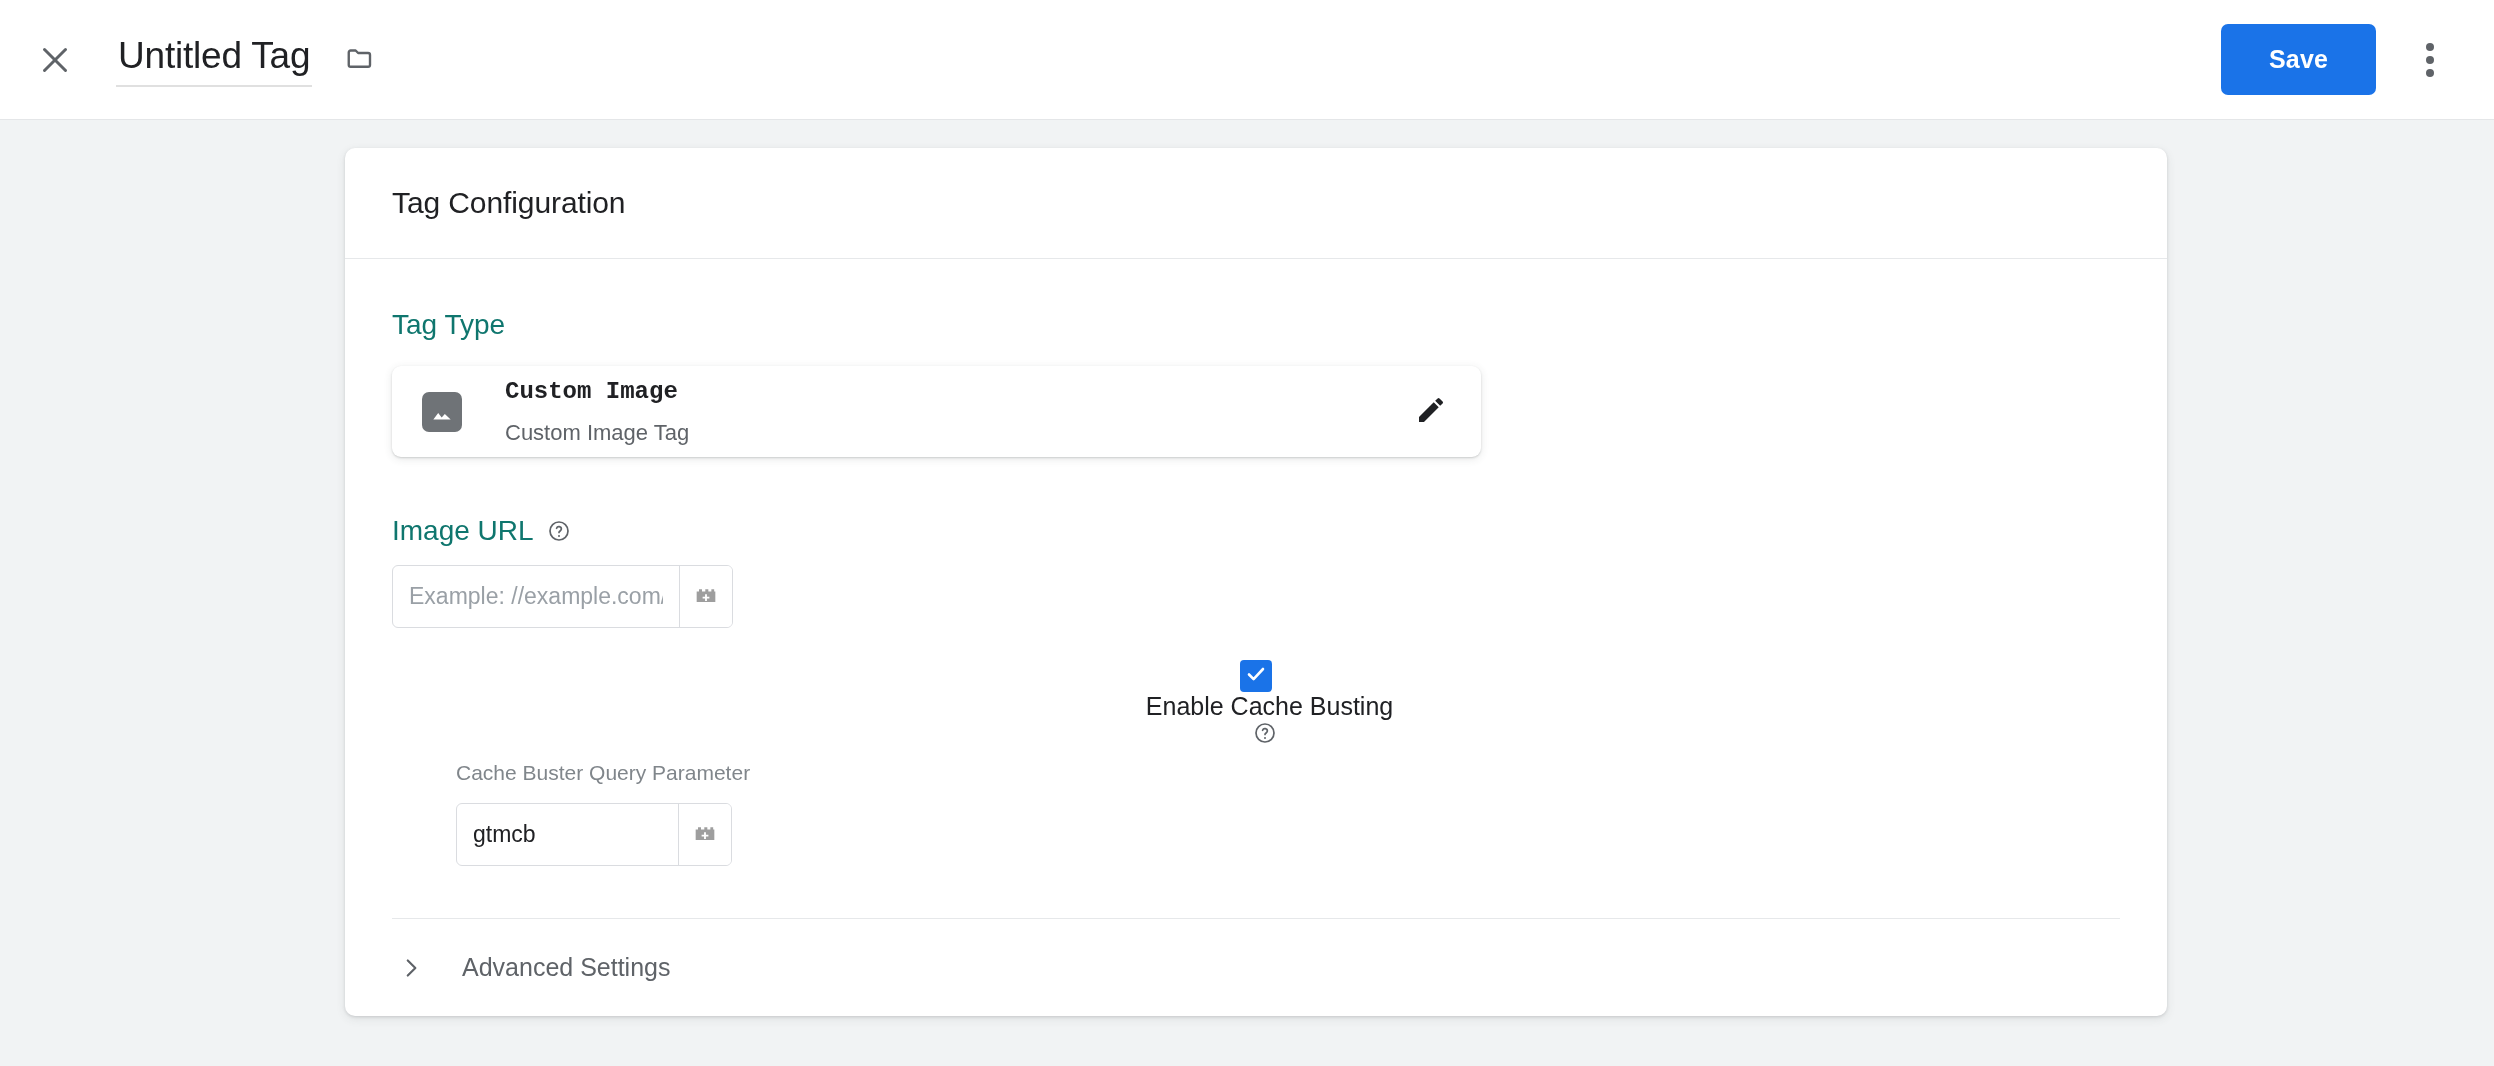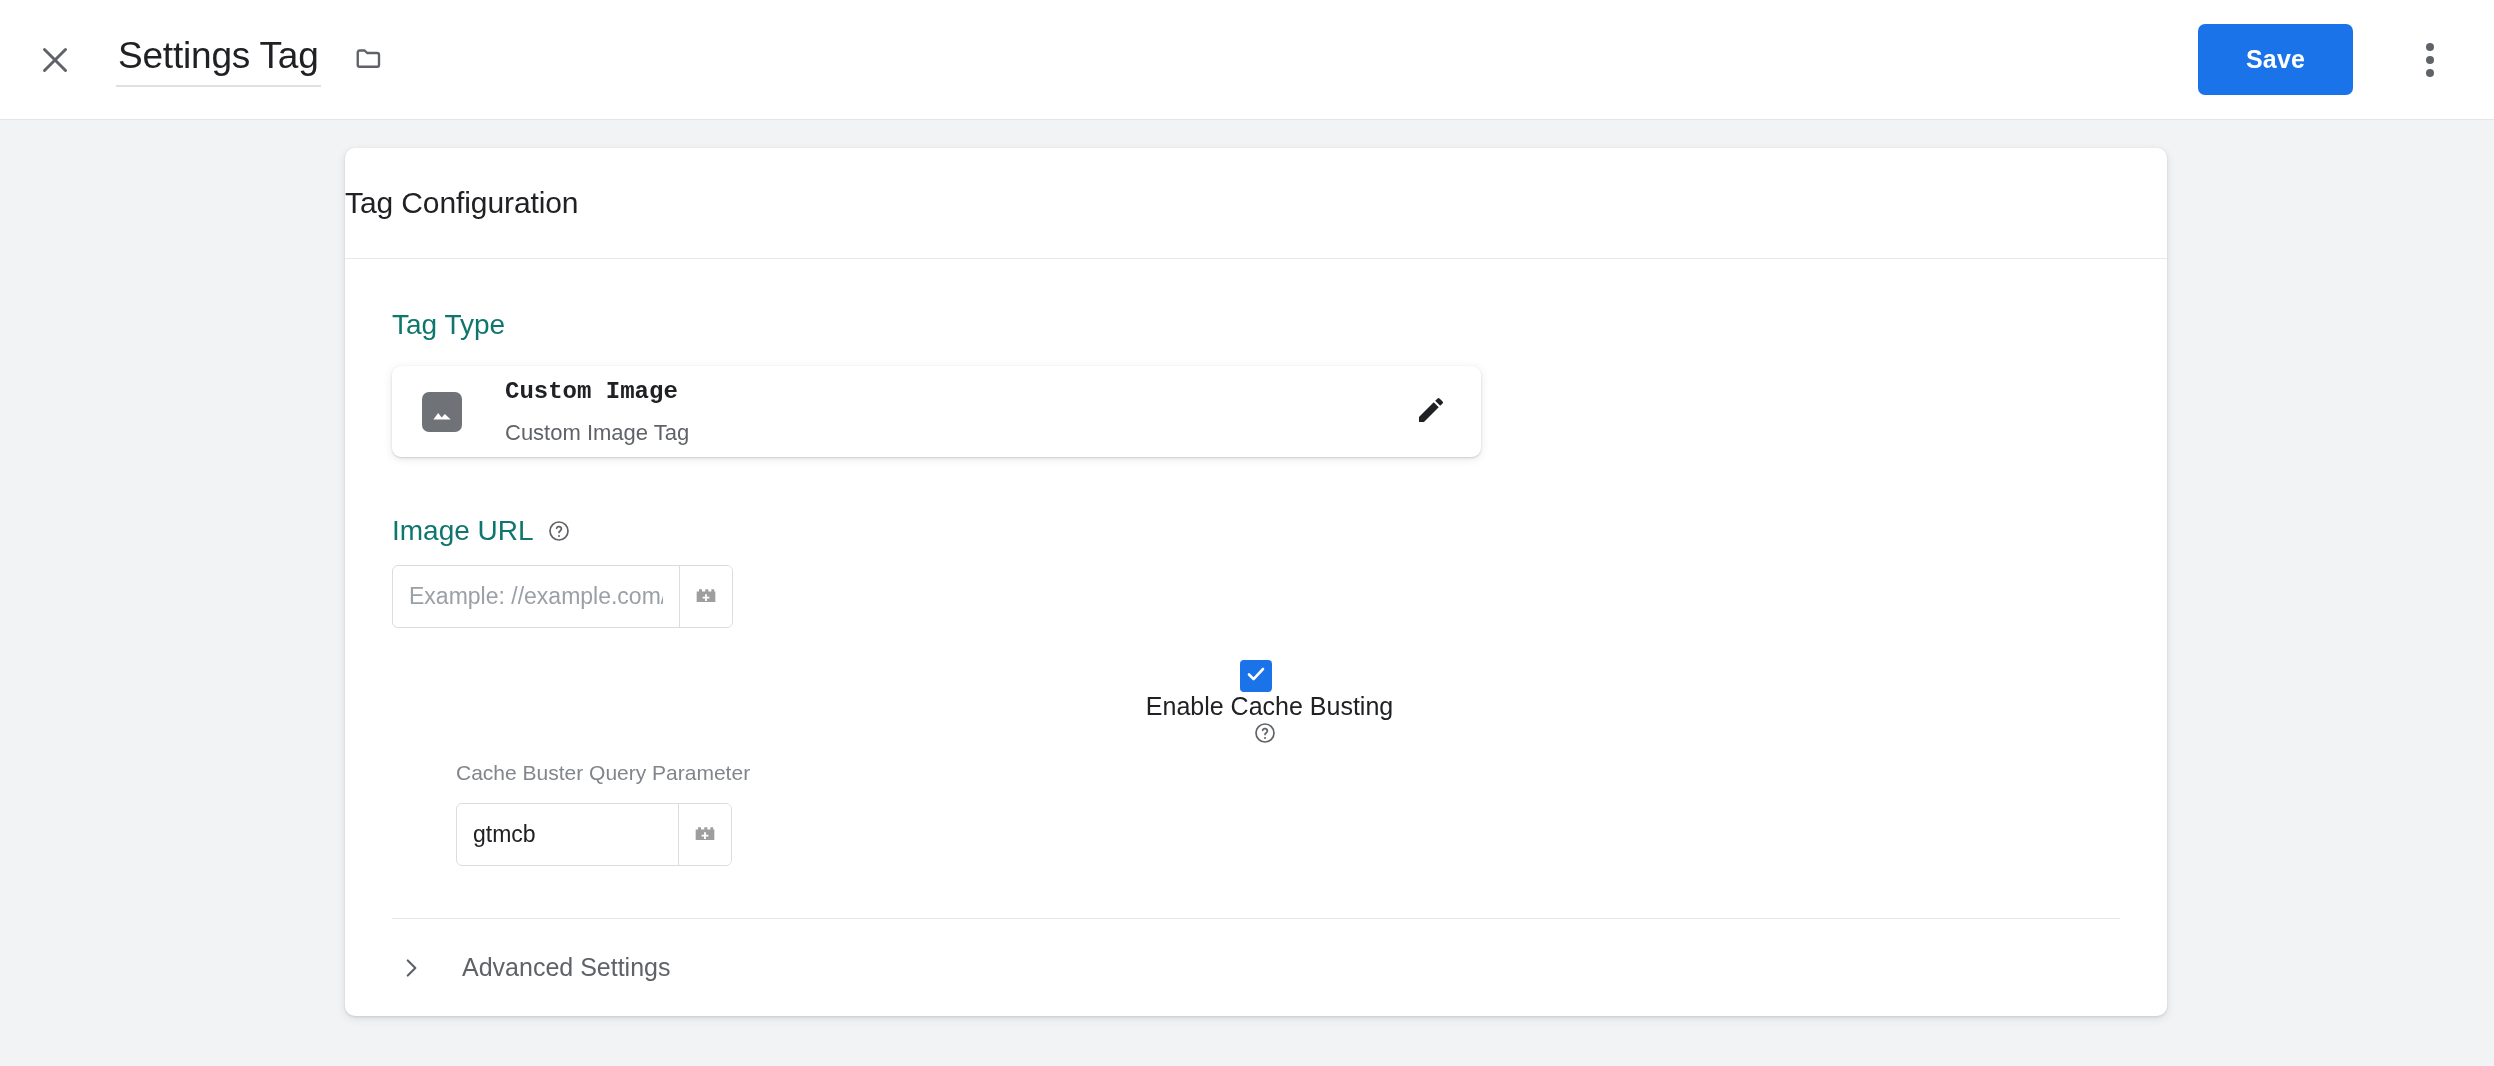--- a/index.html
+++ b/index.html
@@ -62,21 +62,20 @@
     display: flex;
     align-items: center;
     justify-content: center;
     cursor: pointer;
   }
 
   .appbar-right {
     display: flex;
     align-items: center;
     flex: 0 0 auto;
-    gap: 23px;
   }
 
   .save-btn {
     background: #1a73e8;
     color: #ffffff;
     font-size: 25px;
     font-weight: 700;
     letter-spacing: 0.2px;
     border: none;
     border-radius: 7px;
@@ -120,20 +119,21 @@
     background: #ffffff;
     border-radius: 10px;
     box-shadow: 0 1px 3px rgba(60,64,67,0.16), 0 3px 10px rgba(60,64,67,0.10);
     overflow: hidden;
   }
 
   .card-header {
     height: 111px;
     display: flex;
     align-items: center;
+    padding-left: 47px;
     border-bottom: 1px solid #e6e8ea;
   }
   .card-header-title {
     font-size: 30px;
     color: #202124;
     font-weight: 400;
     letter-spacing: -0.1px;
   }
 
   .card-body {
@@ -317,21 +317,21 @@
   <div class="close-btn">
     <span>
       <svg width="36" height="36" viewBox="0 0 24 24" fill="none" stroke="#5f6368" stroke-width="2" stroke-linecap="round">
         <line x1="5" y1="5" x2="19" y2="19"></line>
         <line x1="19" y1="5" x2="5" y2="19"></line>
       </svg>
     </span>
   </div>
 
   <div class="title-wrap">
-    <div class="tag-title">Settings Tag</div>
+    <div class="tag-title">Untitled Tag</div>
 
     <div class="folder-btn">
       <span>
         <svg width="30" height="30" viewBox="0 0 24 24" fill="none" stroke="#5f6368" stroke-width="1.9" stroke-linejoin="round">
           <path d="M3 7.5a1.5 1.5 0 0 1 1.5-1.5h4l2 2h8A1.5 1.5 0 0 1 20 9.5v8a1.5 1.5 0 0 1-1.5 1.5h-14A1.5 1.5 0 0 1 3 17.5z"></path>
         </svg>
       </span>
     </div>
   </div>
 

